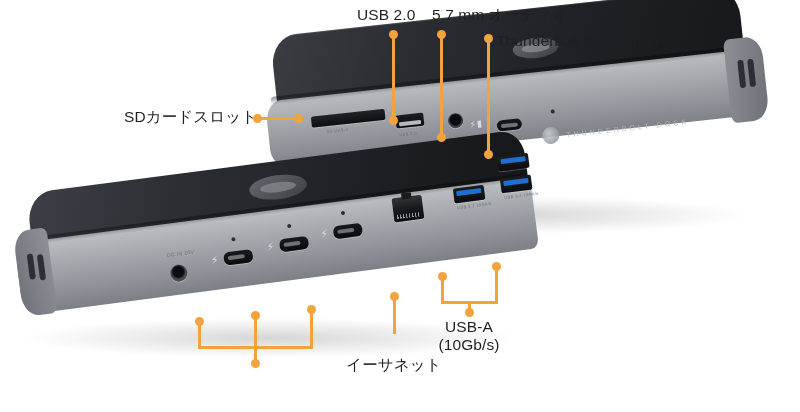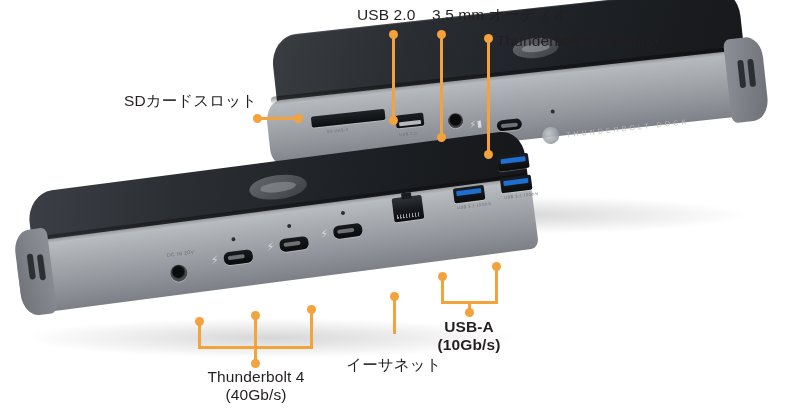--- a/index.html
+++ b/index.html
@@ -381,31 +381,31 @@
     <div class="rj45" style="left:380px; top:52px;"></div>
 
     <div class="usb-a-blue" style="left:442px; top:50px;"></div>
     <div class="micro-txt" style="left:444px; top:67px;">USB 3.2 10Gb/s</div>
 
     <div class="usb-a-blue" style="left:490px; top:24px;"></div>
     <div class="usb-a-blue" style="left:490px; top:46px;"></div>
     <div class="micro-txt" style="left:492px; top:63px;">USB 3.2 10Gb/s</div>
   </div>
 
-  <div class="label" style="left:124px; top:92px;text-align:center;">SDカードスロット</div>
+  <div class="label" style="left:124px; top:108px;text-align:center;">SDカードスロット</div>
   <div class="dot" style="left:253px; top:114px;"></div>
   <div class="lead h" style="left:258px; top:117px; width:40px;"></div>
   <div class="dot" style="left:294px; top:114px;"></div>
 
   <div class="label" style="left:357px; top:6px;">USB 2.0</div>
   <div class="dot" style="left:389px; top:30px;"></div>
   <div class="lead v" style="left:392px; top:34px; height:86px;"></div>
   <div class="dot" style="left:389px; top:116px;"></div>
 
-  <div class="label" style="left:432px; top:6px;">3.5 mm オーディオ</div>
+  <div class="label" style="left:432px; top:6px;">5.7 mm オーディオ</div>
   <div class="dot" style="left:437px; top:30px;"></div>
   <div class="lead v" style="left:440px; top:34px; height:102px;"></div>
   <div class="dot" style="left:437px; top:133px;"></div>
 
   <div class="label" style="left:496px; top:32px;">Thunderbolt 9 (40Gb/s)</div>
   <div class="dot" style="left:484px; top:34px;"></div>
   <div class="lead v" style="left:487px; top:38px; height:116px;"></div>
   <div class="dot" style="left:484px; top:150px;"></div>
 
   <div class="dot" style="left:195px; top:317px;"></div>
@@ -413,31 +413,30 @@
 
   <div class="dot" style="left:251px; top:311px;"></div>
   <div class="lead v" style="left:254px; top:315px; height:48px;"></div>
 
   <div class="dot" style="left:307px; top:305px;"></div>
   <div class="lead v" style="left:310px; top:309px; height:39px;"></div>
 
   <div class="lead h" style="left:198px; top:346px; width:115px;"></div>
   <div class="dot" style="left:251px; top:359px;"></div>
 
-  <div class="label center" style="left:196px; top:368px; width:120px;"><span>Thunderbolt 4</span><br><span>(40Gb/s)</span></div>
 
   <div class="dot" style="left:390px; top:292px;"></div>
   <div class="lead v" style="left:393px; top:296px; height:38px;"></div>
   <div class="label center" style="left:344px; top:338px; width:100px;"><br><span>イーサネット</span></div>
 
   <div class="dot" style="left:438px; top:272px;"></div>
   <div class="lead v" style="left:441px; top:276px; height:27px;"></div>
 
   <div class="dot" style="left:492px; top:262px;"></div>
   <div class="lead v" style="left:495px; top:266px; height:37px;"></div>
 
   <div class="lead h" style="left:441px; top:301px; width:57px;"></div>
   <div class="lead v" style="left:468px; top:301px; height:10px;"></div>
   <div class="dot" style="left:465px; top:308px;"></div>
 
-  <div class="label center" style="left:425px; top:318px; width:88px;font-weight:bold;"><span>USB-A</span><br><span>(10Gb/s)</span></div>
+  <div class="label center" style="left:425px; top:318px; width:88px;"><span>USB-A</span><br><span>(10Gb/s)</span></div>
 
 </div>
 
 </body></html>

